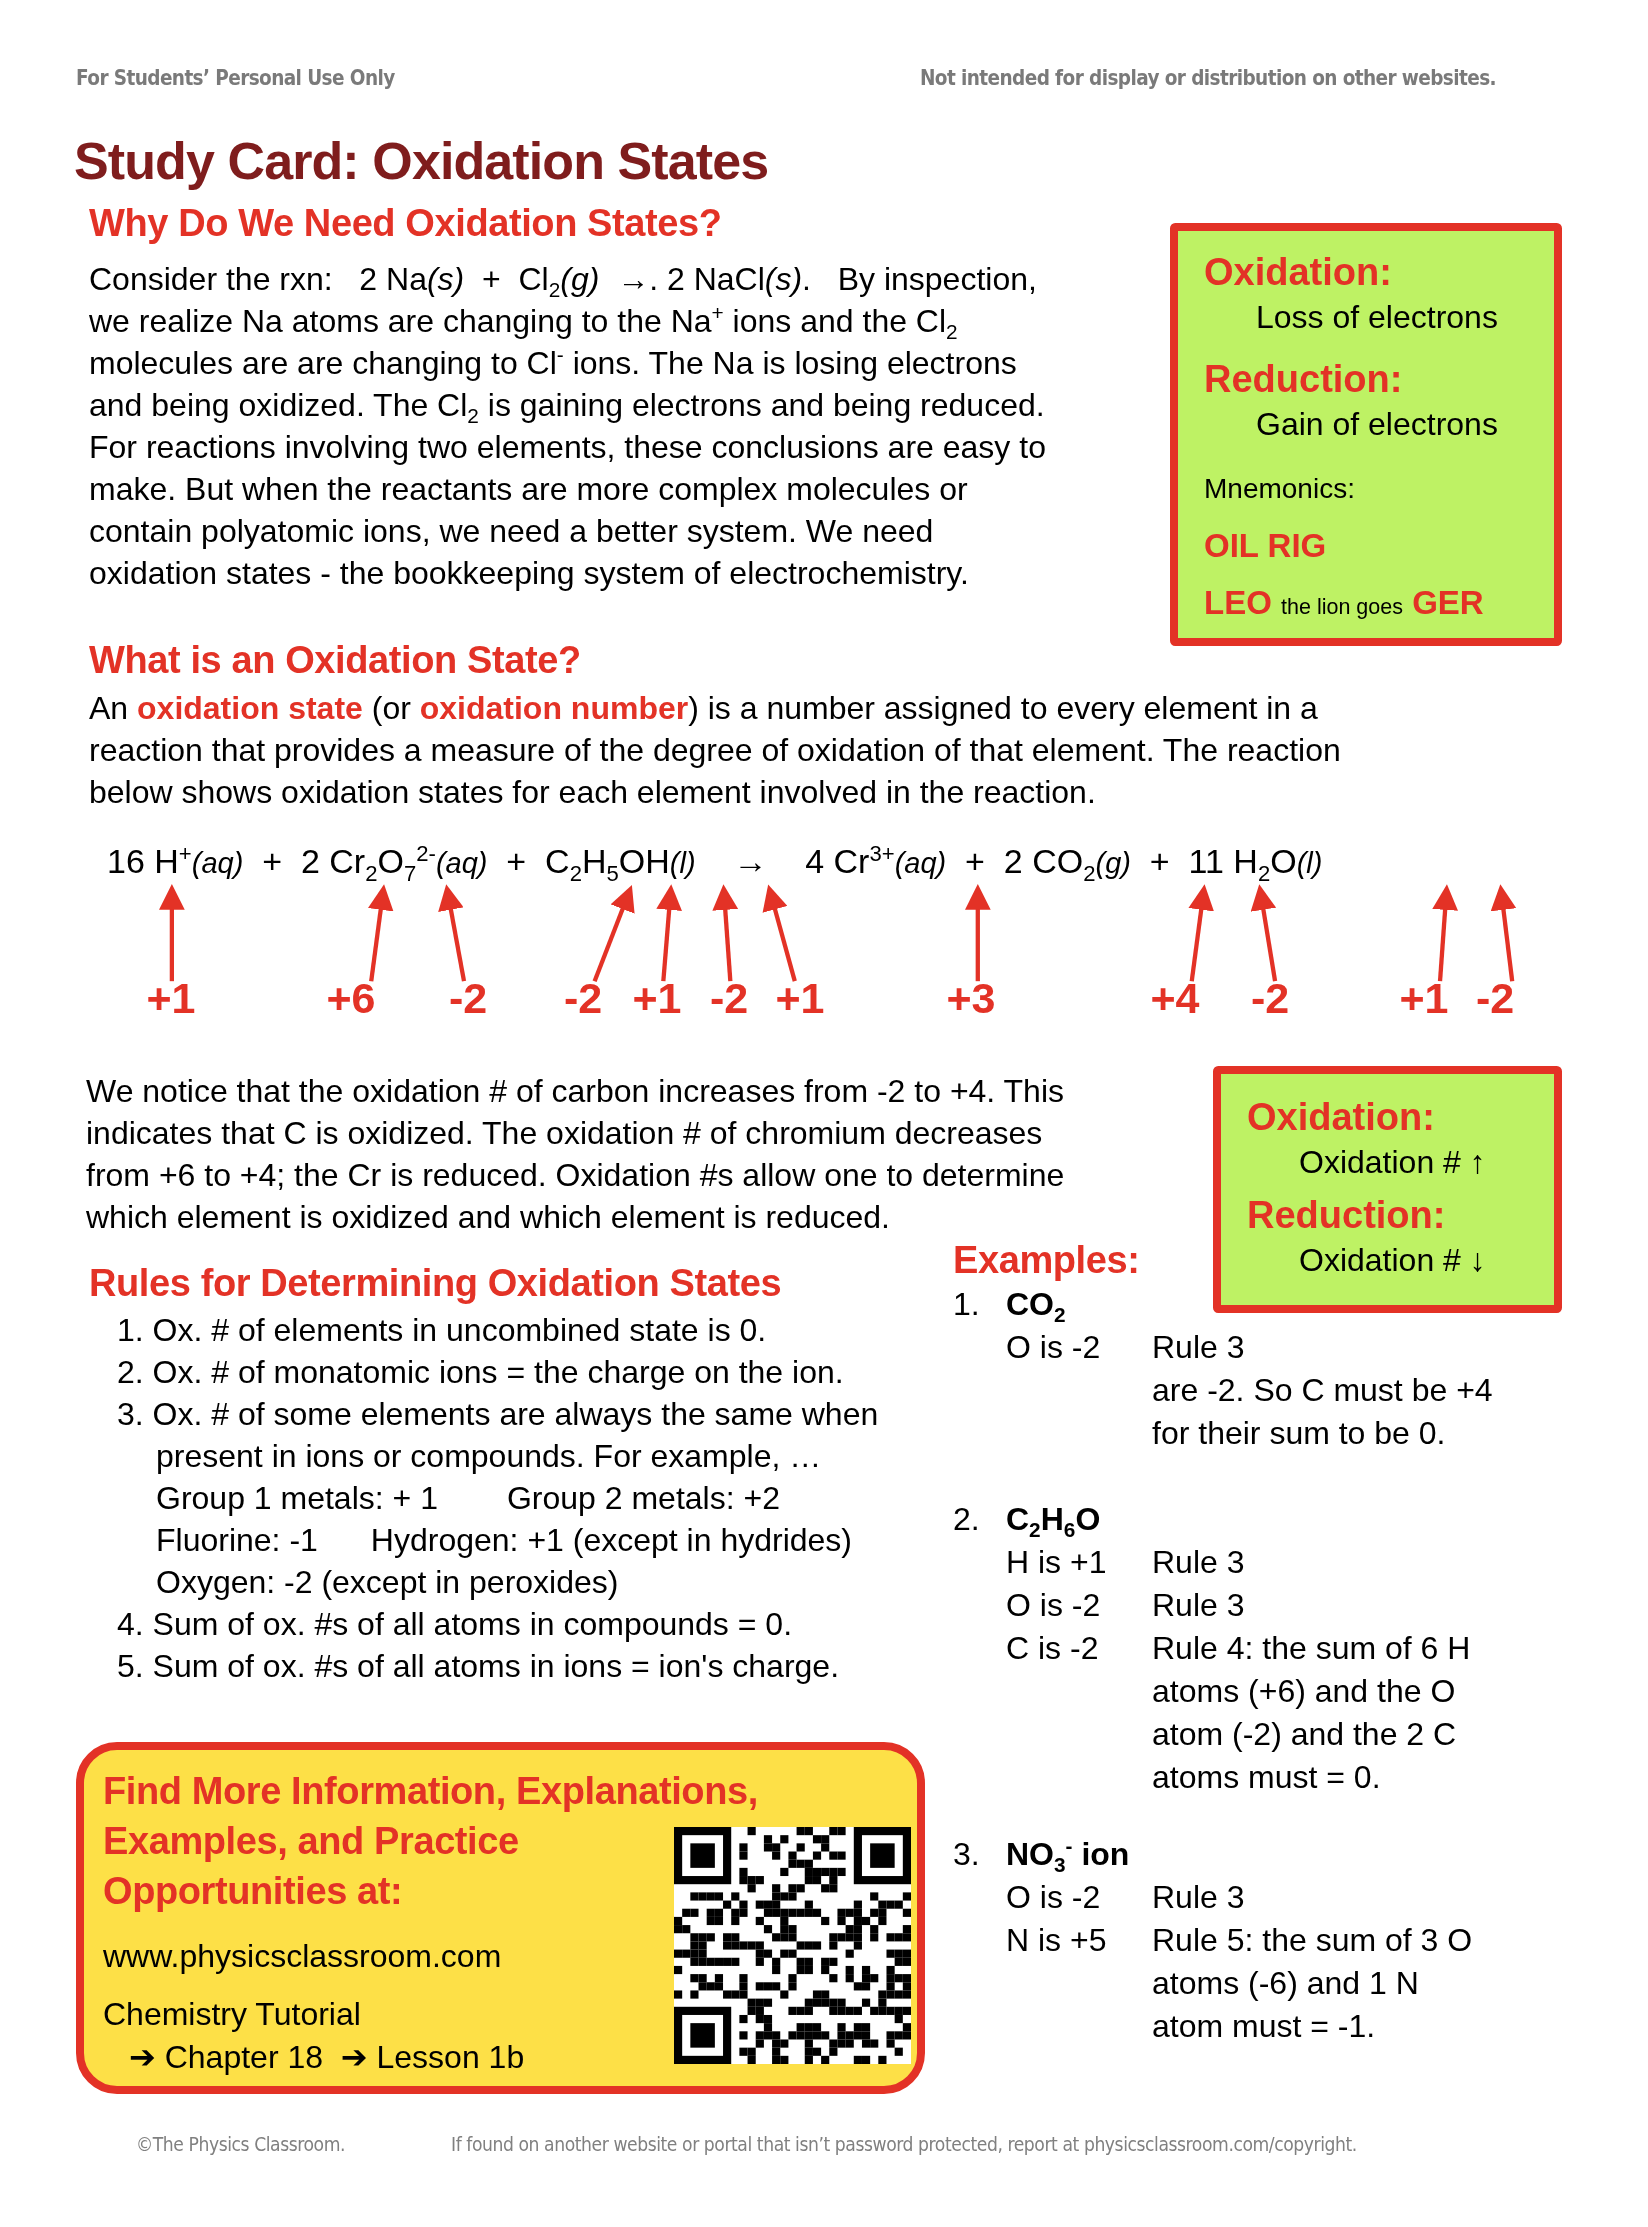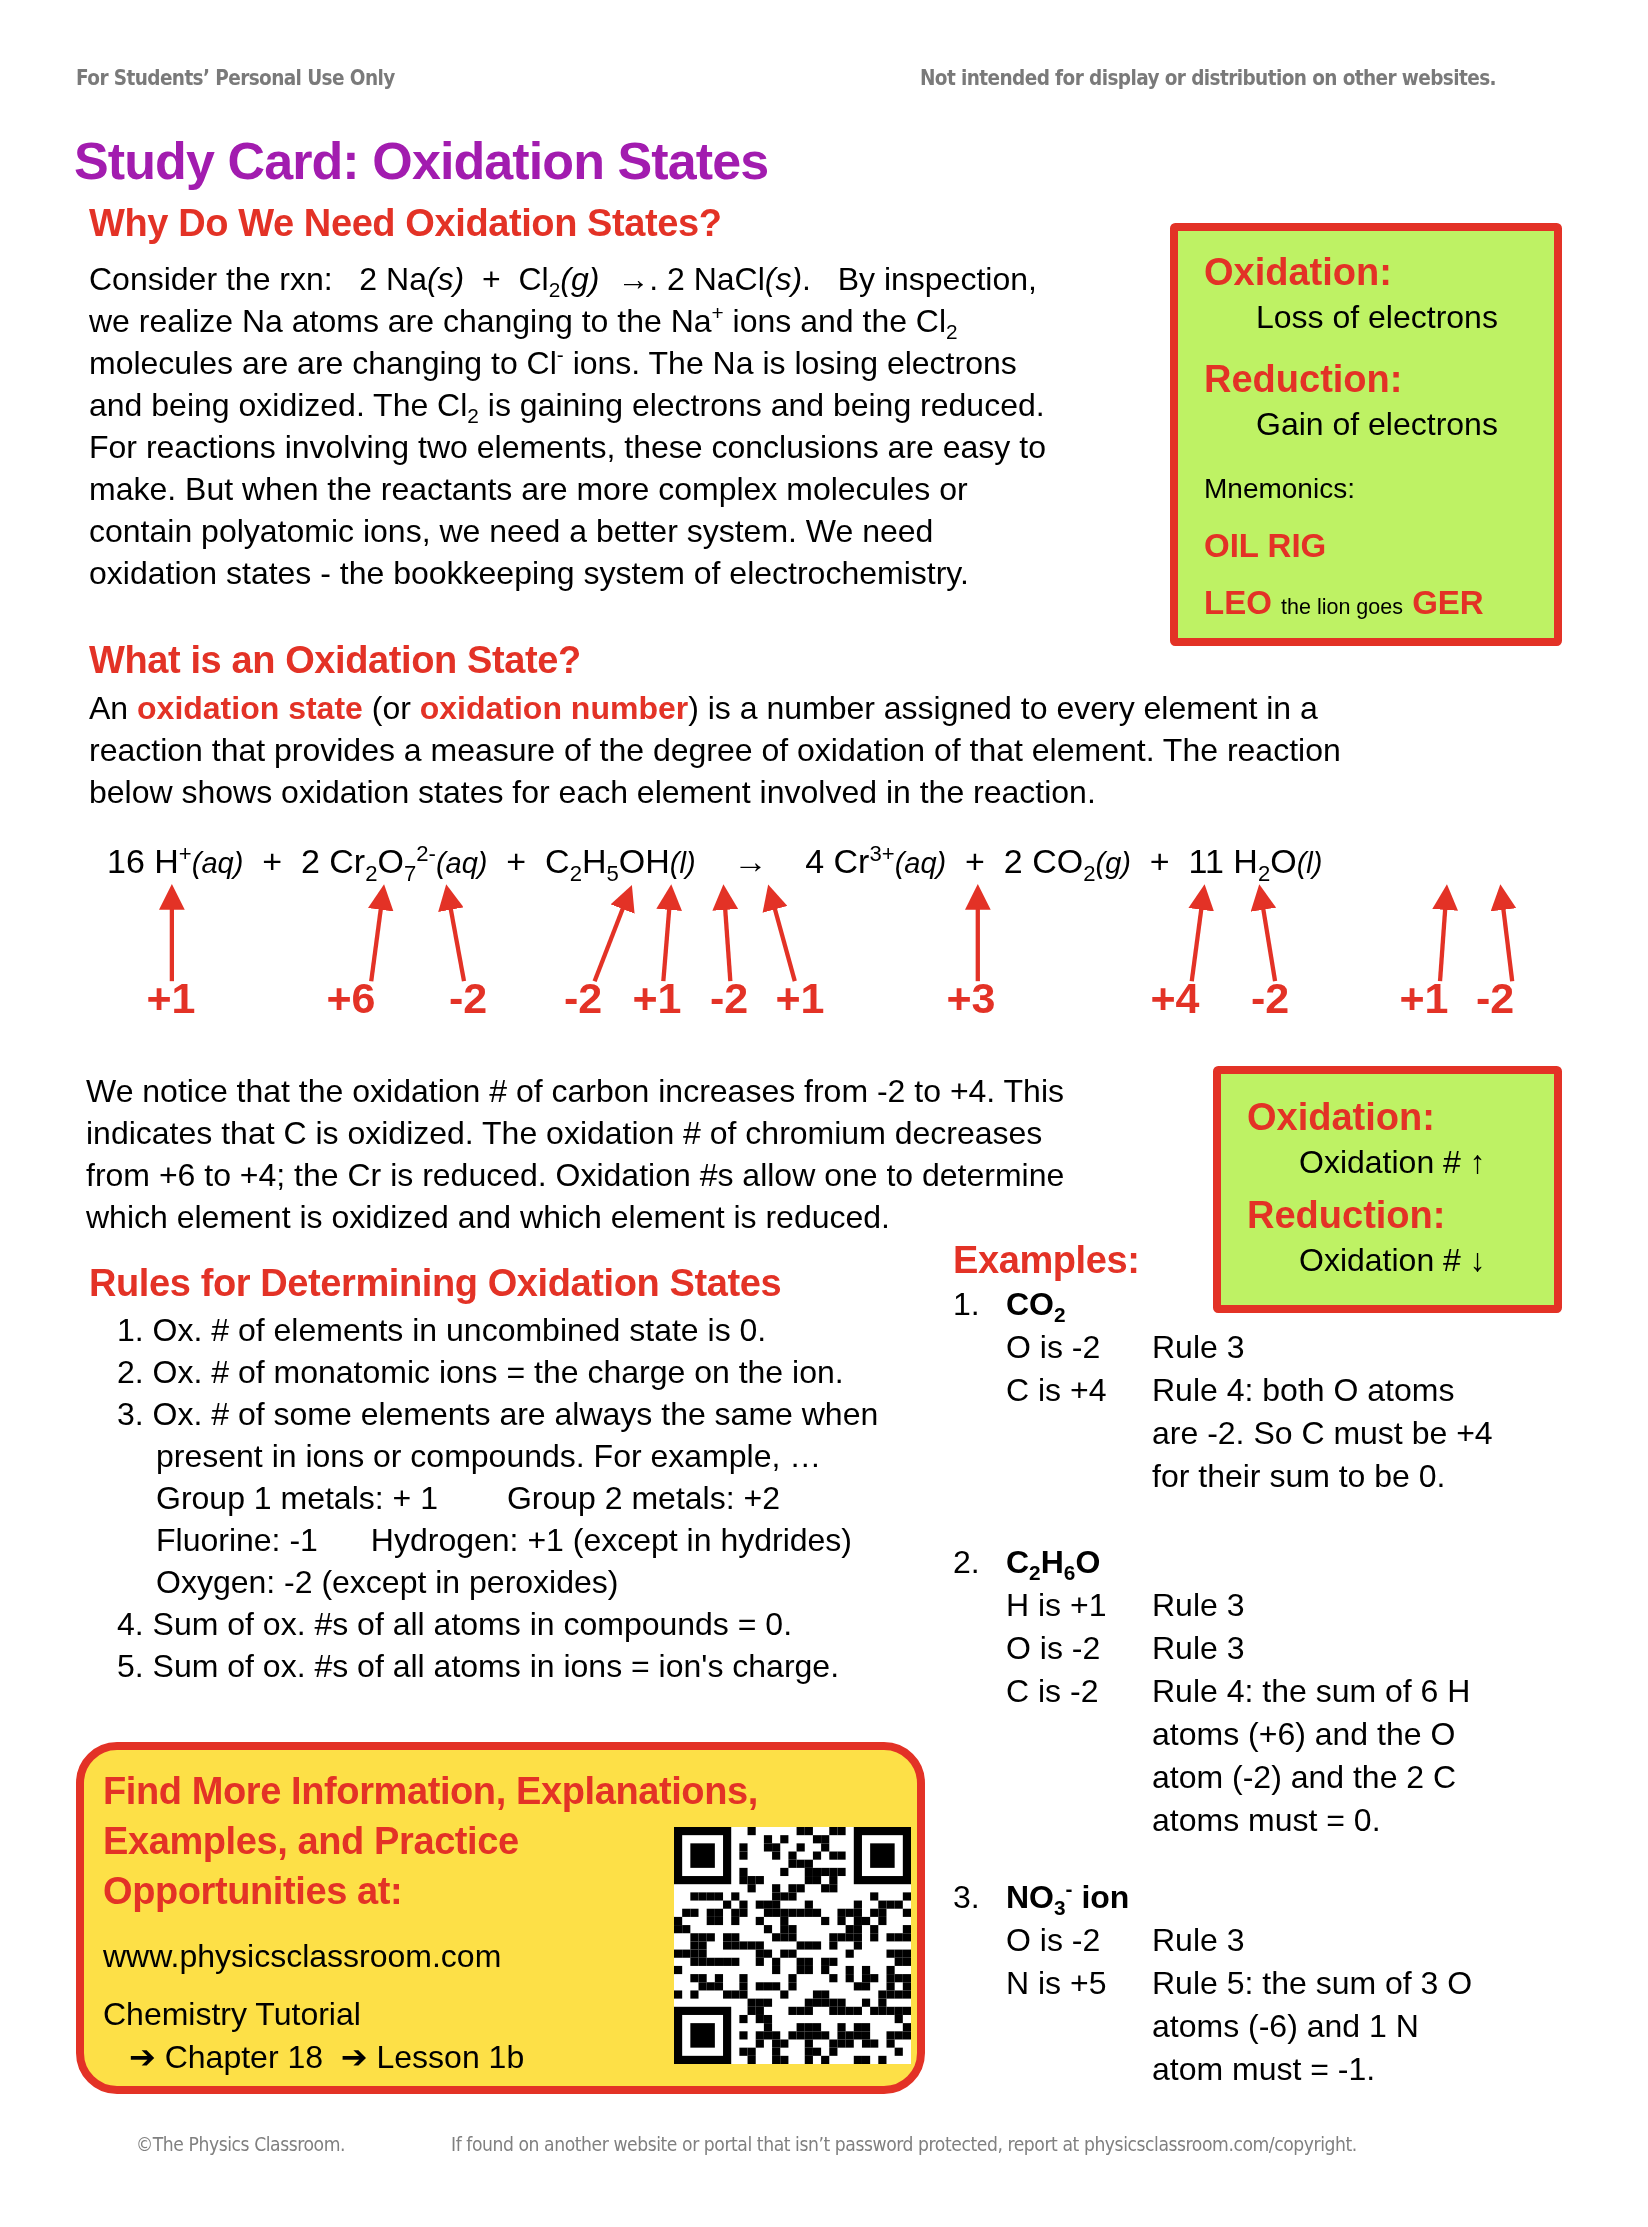--- a/index.html
+++ b/index.html
@@ -3,21 +3,21 @@
 <meta charset="utf-8">
 <style>
   html, body { margin: 0; padding: 0; }
   body {
     width: 1648px; height: 2227px; position: relative; background: #ffffff;
     font-family: "Liberation Sans", sans-serif; color: #000; overflow: hidden;
   }
   .abs { position: absolute; }
   .red { color: #e33226; }
   .hdr { font-family: "DejaVu Sans", sans-serif; font-weight: bold; color: #7a7a7a; font-size: 21.5px; letter-spacing: -0.7px; transform: scaleX(0.86); transform-origin: left; white-space: nowrap; }
-  .title { font-size: 52px; font-weight: bold; color: #a21caf; letter-spacing: -0.9px; white-space: nowrap; }
+  .title { font-size: 52px; font-weight: bold; color: #7f1d1d; letter-spacing: -0.9px; white-space: nowrap; }
   .h2 { font-size: 38px; font-weight: bold; color: #e33226; letter-spacing: -0.4px; white-space: nowrap; }
   .body { font-size: 32px; line-height: 42px; white-space: nowrap; }
   .box {
     position: absolute; border: 8.6px solid #e33226; border-radius: 5.2px; box-sizing: border-box; background: #bef264;
   }
   .box .bh { font-size: 38px; font-weight: bold; color: #e33226; line-height: 45px; white-space: nowrap; }
   .box .bt { font-size: 32px; line-height: 45px; padding-left: 52px; white-space: nowrap; }
   .mn { font-size: 33px; font-weight: bold; color: #e33226; }
   .mn-small { font-size: 21.5px; color: #000; font-weight: normal; }
   sub, sup { font-size: 65%; line-height: 0; }
@@ -146,25 +146,20 @@
 
   <div class="ex-row">
     <span class="ex-num">1.</span>
     <span class="ex-formula">CO<sub>2</sub></span>
   </div>
   <div id="ex0">
       <div class="ex-row">
         <span class="ex-num"></span>
         <span class="ex-el">O is -2</span>
         <span>Rule 3</span>
-      </div>
-      <div class="ex-row">
-        <span class="ex-num"></span>
-        <span class="ex-el">C is +4</span>
-        <span>Rule 4: both O atoms</span>
       </div>
       <div class="ex-row">
         <span class="ex-num"></span>
         <span class="ex-el"></span>
         <span>are -2. So C must be +4</span>
       </div>
       <div class="ex-row">
         <span class="ex-num"></span>
         <span class="ex-el"></span>
         <span>for their sum to be 0.</span>

